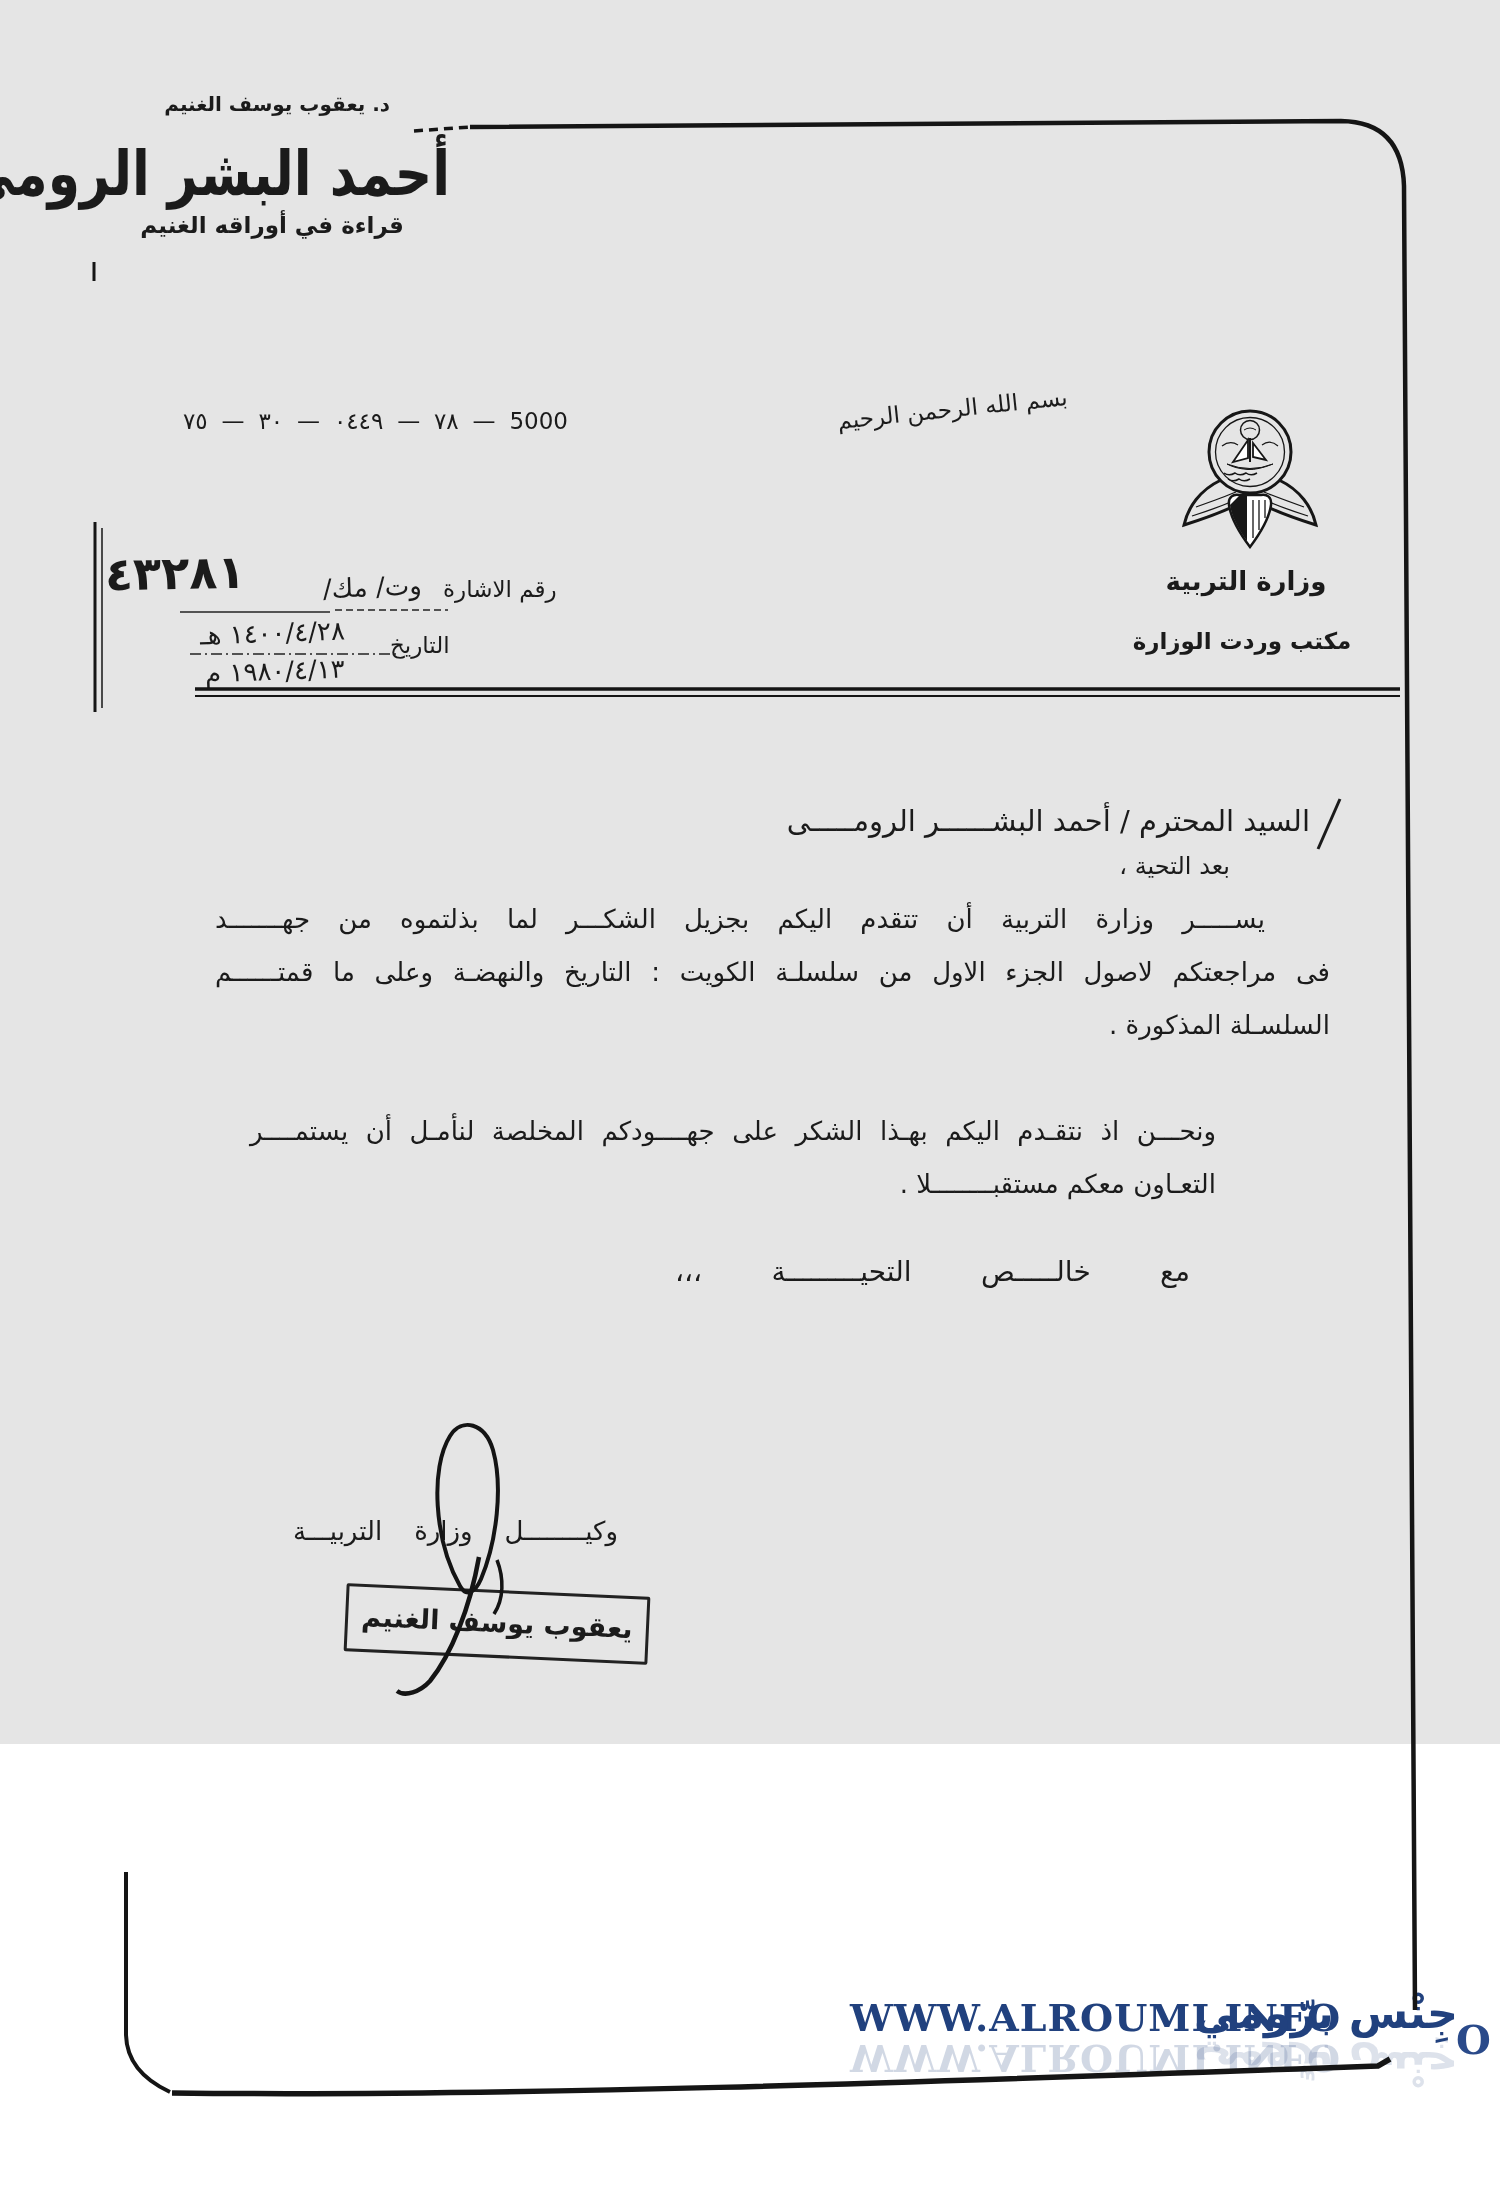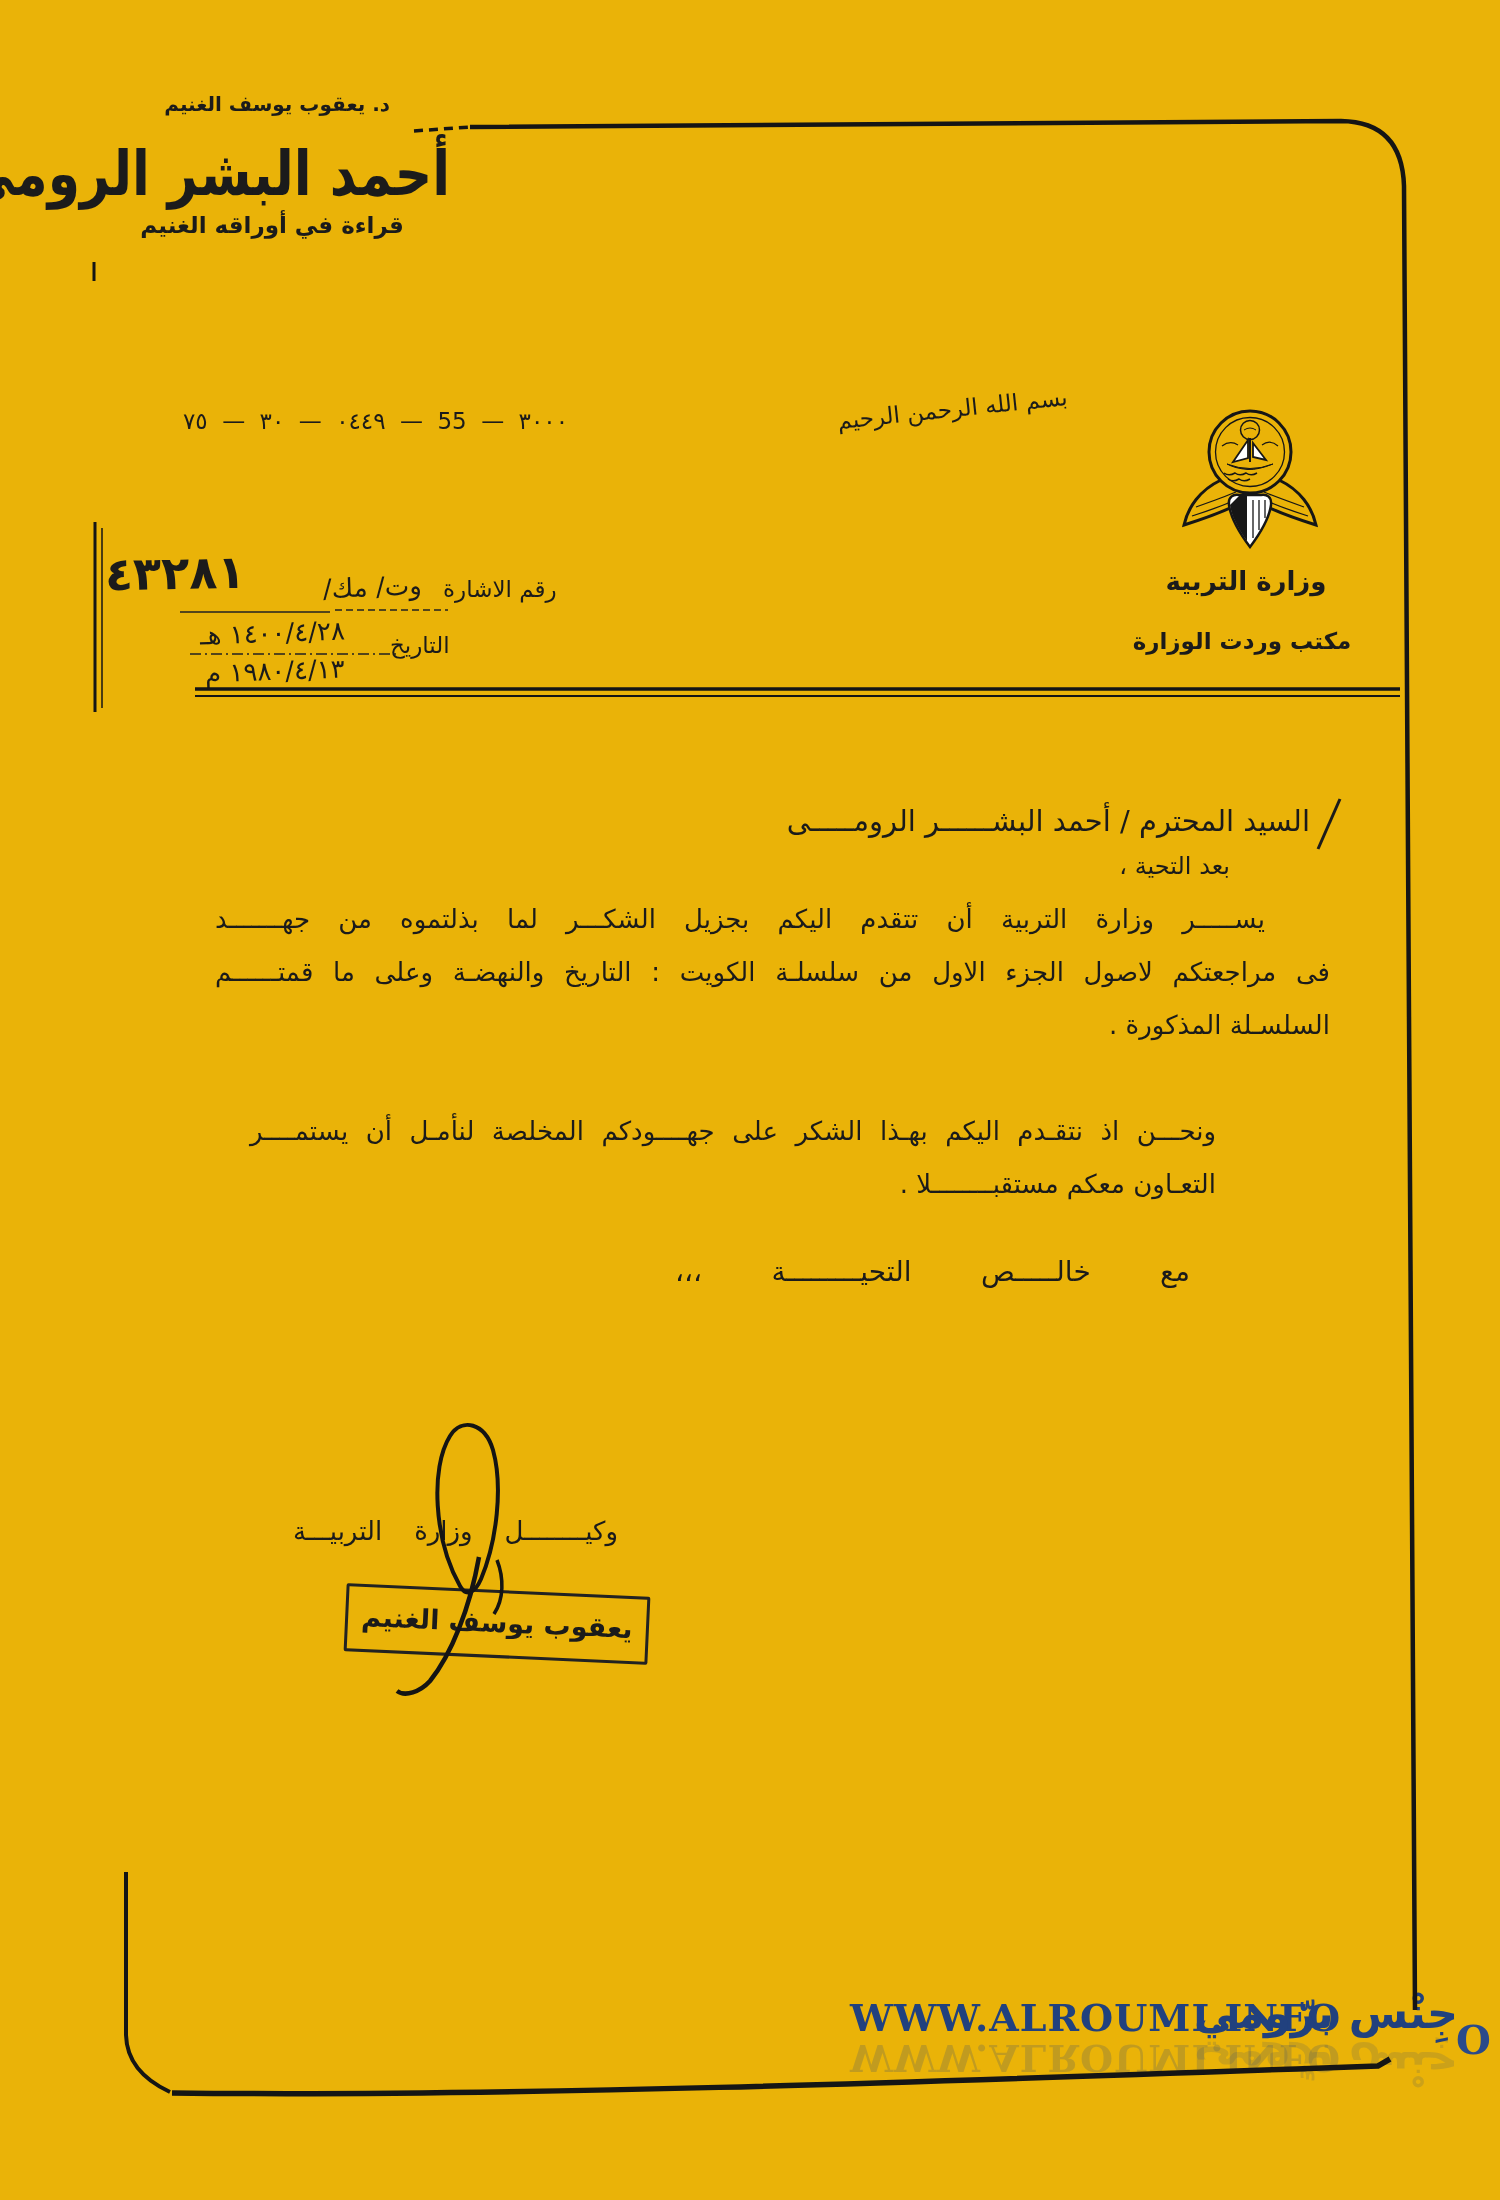--- a/index.html
+++ b/index.html
@@ -1,16 +1,16 @@
 <!DOCTYPE html>
 <html lang="ar"><head>
 <meta charset="utf-8">
 <style>
   html,body{margin:0;padding:0;width:1500px;height:2200px;background:#ffffff;overflow:hidden;}
-  .page{position:relative;width:1500px;height:2200px;background:#eab308;font-family:"DejaVu Sans",sans-serif;color:#1b1b1b;}
+  .page{position:relative;width:1500px;height:1744px;background:#e5e5e5;font-family:"DejaVu Sans",sans-serif;color:#1b1b1b;}
   .abs{position:absolute;}
   .ar{direction:rtl;unicode-bidi:embed;}
   .just{text-align:justify;text-align-last:justify;}
   .start{text-align:right;}
   .center{text-align:center;}
   .nowrap{white-space:nowrap;}
   
   .bh-author{font-size:20px;font-weight:bold;letter-spacing:0.5px;}
   .bh-title{font-size:52px;font-weight:bold;transform:scaleY(1.18);transform-origin:top center;letter-spacing:-1px;}
   .bh-sub{font-size:23px;font-weight:bold;}
@@ -42,21 +42,21 @@
 </style>
 </head>
 <body>
 
 <div class="page">
 
   <div class="abs ar bh-author center nowrap" style="left:200px;top:92px;width:190px;">د. يعقوب يوسف الغنيم</div>
   <div class="abs ar bh-title center nowrap" style="left:18px;top:138px;width:432px;">أحمد البشر الرومي</div>
   <div class="abs ar bh-sub center nowrap" style="left:133px;top:212px;width:278px;">قراءة في أوراقه الغنيم</div>
 
-  <div class="abs ar serials just nowrap" style="left:183px;top:408px;width:385px;">٣٠٠٠ — 55 — ٠٤٤٩ — ٣٠ — ٧٥</div>
+  <div class="abs ar serials just nowrap" style="left:183px;top:408px;width:385px;">5000 — ٧٨ — ٠٤٤٩ — ٣٠ — ٧٥</div>
   <div class="abs ar basmala nowrap" style="left:836px;top:396px;width:232px;">بسم الله الرحمن الرحيم</div>
   <div class="abs ar ministry center nowrap" style="left:1145px;top:566px;width:202px;">وزارة التربية</div>
   <div class="abs ar office center nowrap" style="left:1126px;top:628px;width:232px;">مكتب وردت الوزارة</div>
 
   <div class="abs ar lbl nowrap" style="left:443px;top:576px;">رقم الاشارة</div>
   <div class="abs ar hand refcode nowrap" style="left:323px;top:572px;">وت/ مك/</div>
   <div class="abs ar hand refnum nowrap" style="left:105px;top:546px;">٤٣٢٨١</div>
   <div class="abs ar lbl nowrap" style="left:390px;top:632px;">التاريخ</div>
   <div class="abs ar hand hdate nowrap" style="left:200px;top:618px;">١٤٠٠/٤/٢٨ هـ</div>
   <div class="abs ar hand hdate nowrap" style="left:205px;top:656px;">١٩٨٠/٤/١٣ م</div>

